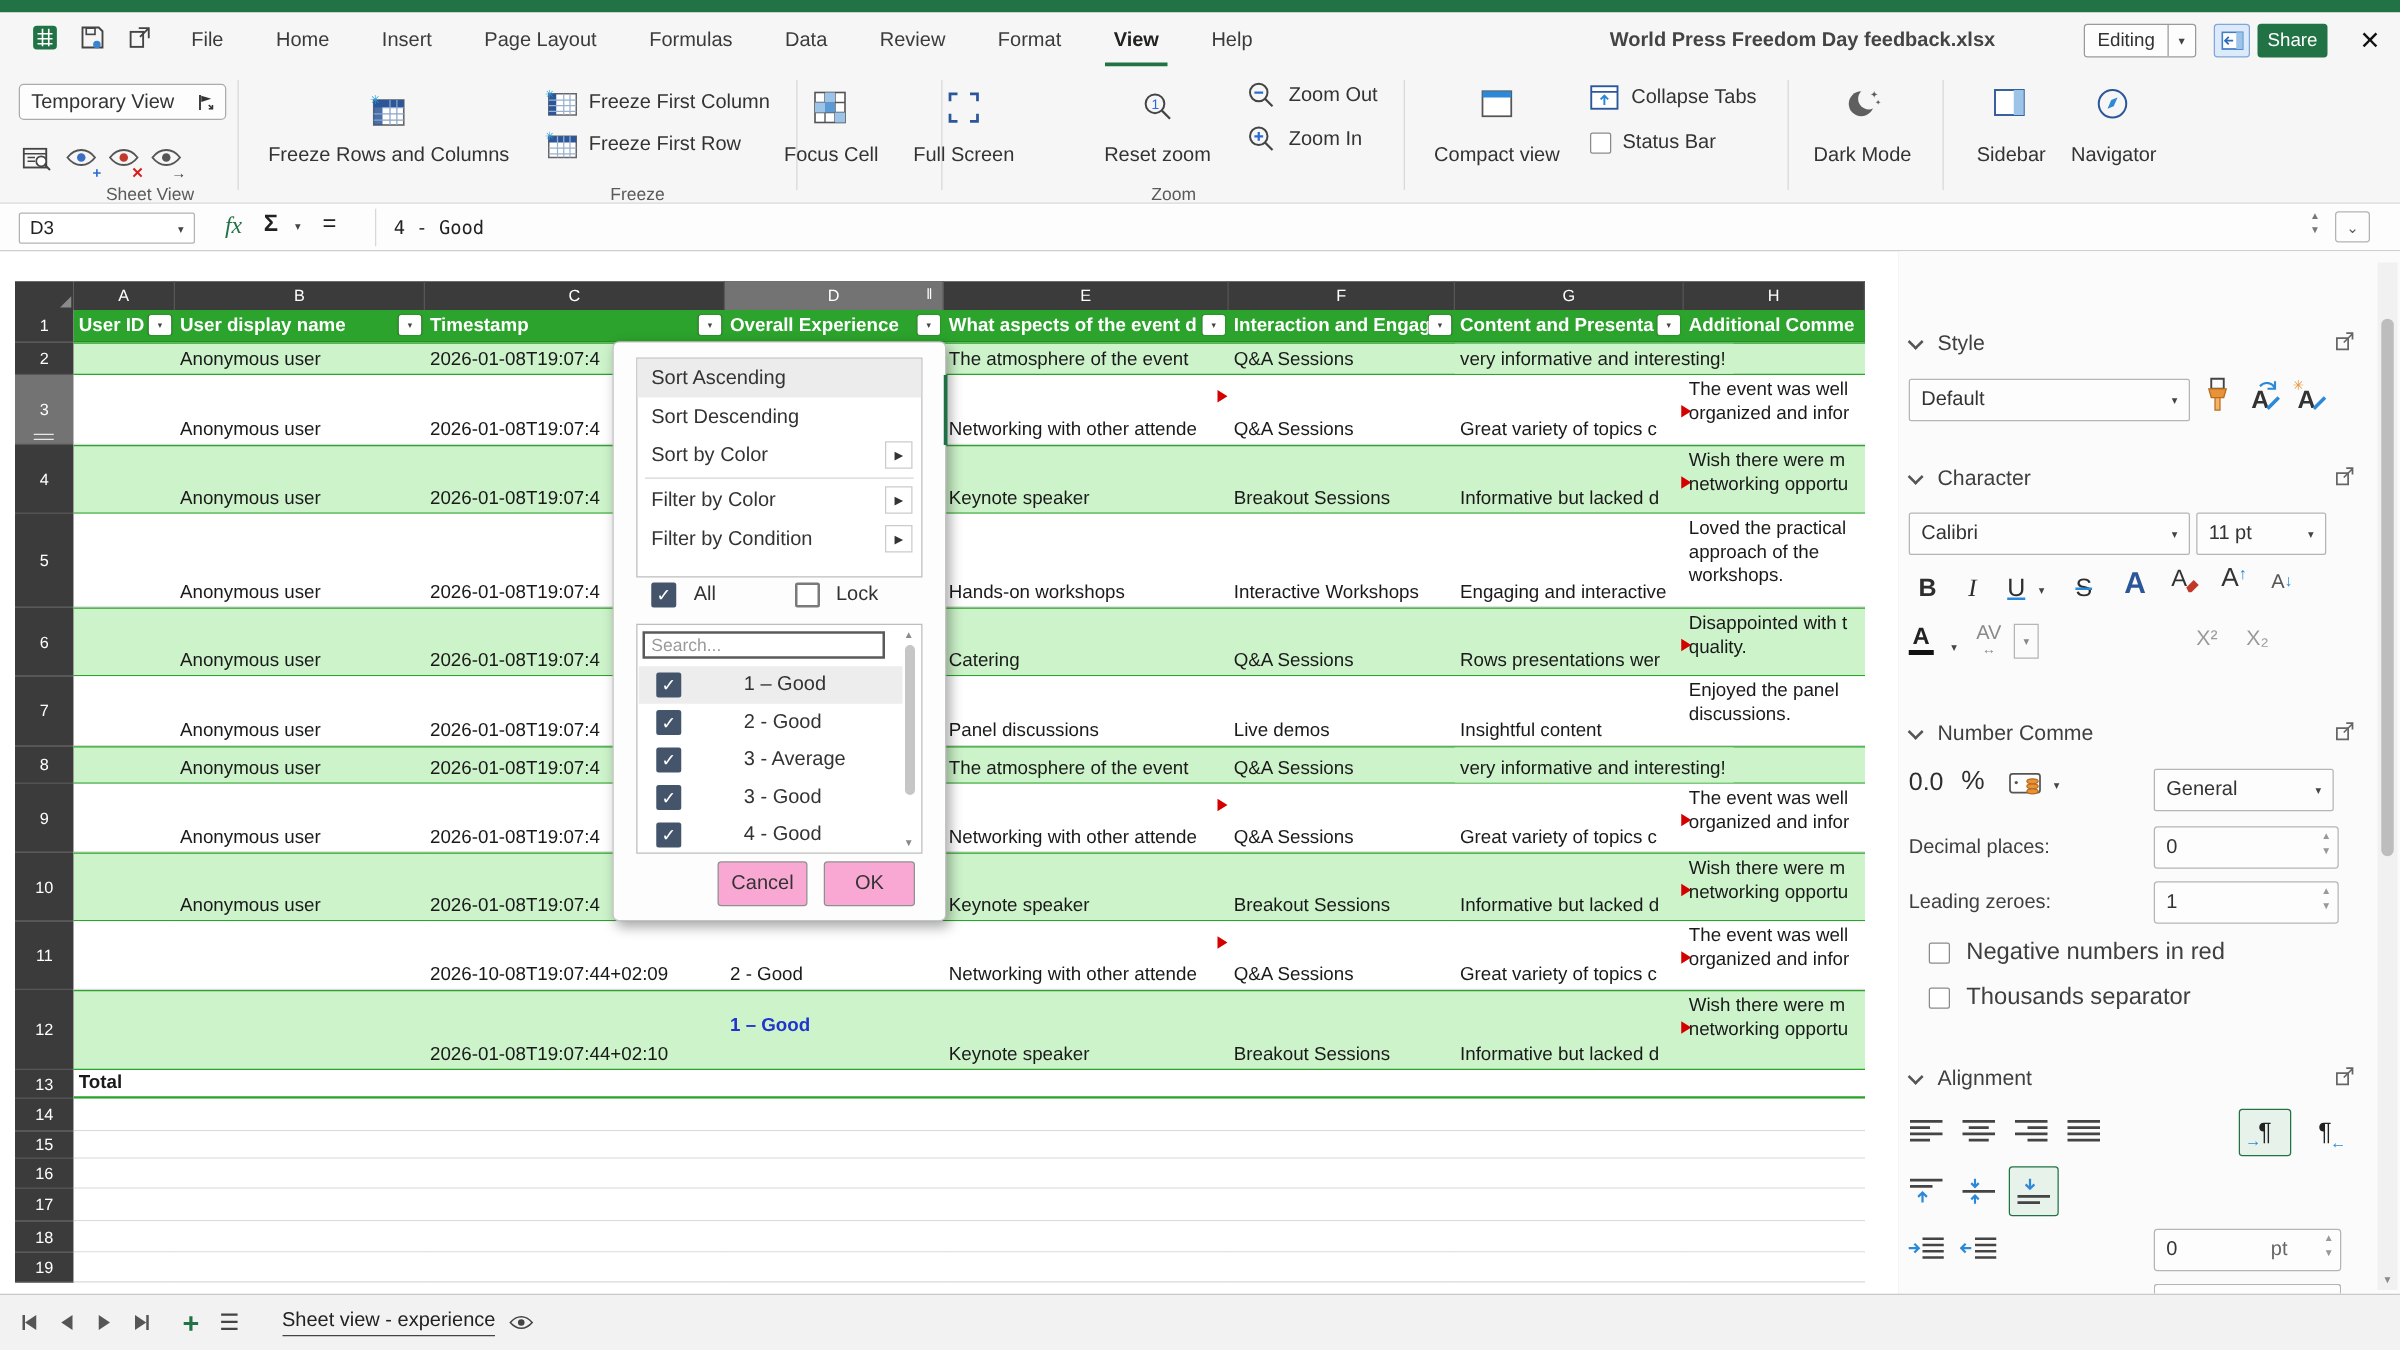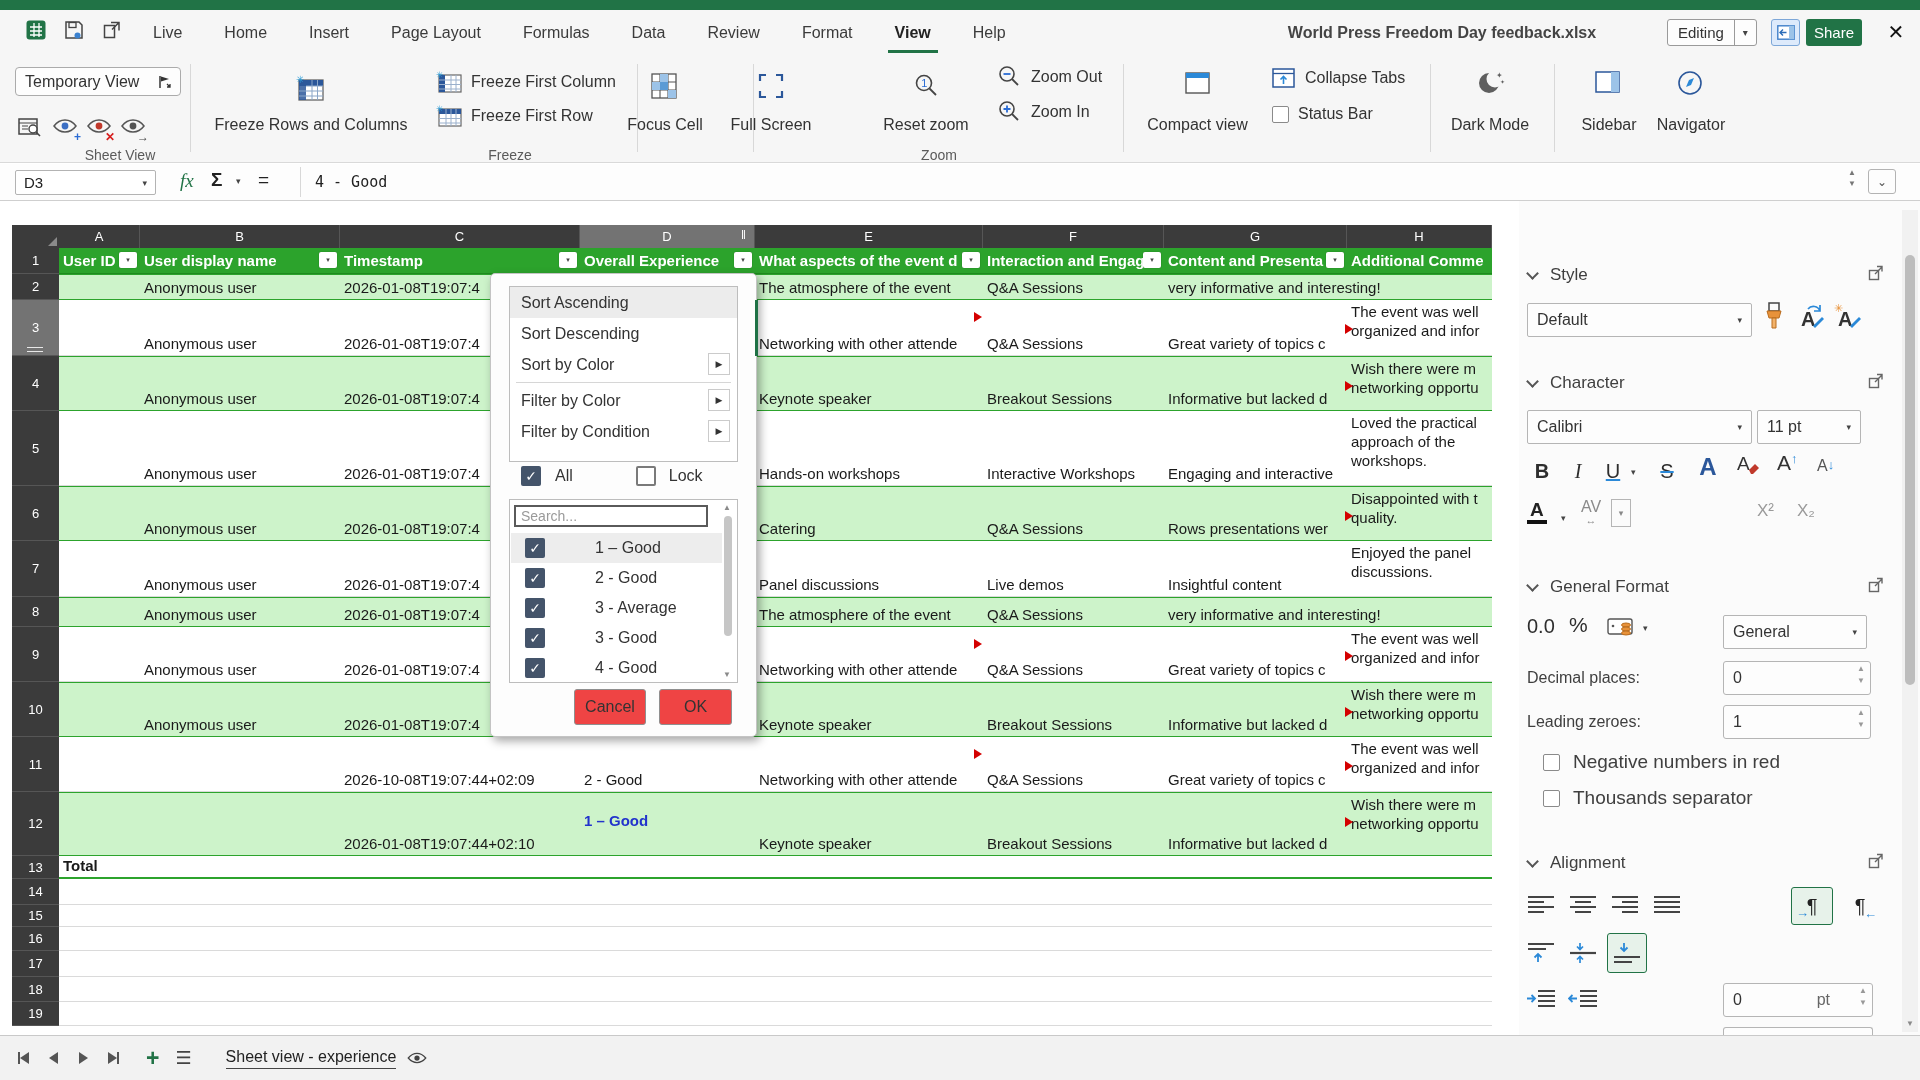--- a/index.html
+++ b/index.html
@@ -92,21 +92,21 @@
   .flist{position:absolute;left:18px;top:225px;width:229px;height:184px;background:#fff;border:1px solid #bdbdbd}
   .fsearch{position:absolute;left:4px;top:5px;width:194px;height:22px;border:2px solid #5a5a5a;font-size:14px;padding:0 5px;color:#333;font-family:"Liberation Sans",sans-serif}
   .fsearch::placeholder{color:#9a9a9a}
   .flist-scroll{position:absolute;right:2px;top:2px;width:14px;bottom:2px}
   .flist-scroll .sarr{position:absolute;left:2px;font-size:8px;color:#8a8a8a}
   .flist-scroll .thumb{position:absolute;left:3px;top:14px;width:8px;height:120px;background:#c6c6c6;border-radius:4px}
   .litem{position:absolute;left:1px;width:211px;height:30px;display:flex;align-items:center}
   .litem.hl{background:#ededed}
   .litem .cb{margin-left:14px}
   .litem .ltxt{margin-left:50px}
-  .fbtn{position:absolute;top:415px;height:36px;border:1px solid #8f8f8f;border-radius:3px;background:#ef4444;display:flex;align-items:center;justify-content:center;font-size:16px;color:#333}
+  .fbtn{position:absolute;top:415px;height:36px;border:1px solid #8f8f8f;border-radius:3px;background:#f9a8d4;display:flex;align-items:center;justify-content:center;font-size:16px;color:#333}
 
   
   .panel{position:absolute;left:1519px;top:201px;width:401px;height:834px;background:#fbfbfb}
   .panel-border{position:absolute;left:1519px;top:201px;width:1px;height:834px;background:#cfcfcf}
   .sec-hdr{position:absolute;display:flex;align-items:center;gap:13px;font-size:17px;color:#3f3f3f}
   .chev{width:9px;height:9px;border-left:2px solid #555;border-bottom:2px solid #555;transform:rotate(-45deg);margin-top:-4px}
   .extlink{position:absolute;left:349px;width:16px;height:16px}
   .select{position:absolute;height:29px;border:1px solid #b5b5b5;border-radius:2px;background:#fdfdfd;display:flex;align-items:center;justify-content:space-between;padding:16px 9px;font-size:16px;color:#333}
   .select .dd{font-size:9px;color:#444}
   .spin{position:absolute;height:34px;border:1px solid #b5b5b5;border-radius:3px;background:#fdfdfd;display:flex;align-items:center;padding:0 9px;font-size:16px;color:#333}
@@ -156,21 +156,21 @@
           </svg>
       </span>
       <span class="icbtn">
         <svg width="18" height="18" viewBox="0 0 18 18">
             <rect x="1.5" y="4.5" width="10" height="12" fill="none" stroke="#444" stroke-width="1.5"></rect>
             <path d="M8 1.5h8v8M16 1.5 9 8.5" stroke="#444" stroke-width="1.5" fill="none"></path>
           </svg>
       </span>
     </div>
     <div id="menu-tabs">
-        <div class="tab">Live</div>
+        <div class="tab">File</div>
         <div class="tab">Home</div>
         <div class="tab">Insert</div>
         <div class="tab">Page Layout</div>
         <div class="tab">Formulas</div>
         <div class="tab">Data</div>
         <div class="tab">Review</div>
         <div class="tab">Format</div>
         <div class="tab active">View</div>
         <div class="tab">Help</div>
       </div>
@@ -718,21 +718,21 @@
     <div class="abs" style="left:62px;top:298px;color:#8a8a8a;display:flex;flex-direction:column;align-items:center;line-height:1">
       <span style="font-size:16px">AV</span>
       <span style="font-size:11px">↔</span>
     </div>
     <div class="abs" style="left:92px;top:298px;width:20px;height:28px;border:1px solid #b5b5b5;display:flex;align-items:center;justify-content:center;font-size:9px;color:#888">▾</div>
     <div class="abs gray" style="left:238px;top:300px;font-size:17px">X²</div>
     <div class="abs gray" style="left:278px;top:300px;font-size:17px">X₂</div>
 
     <div class="sec-hdr" style="left:9px;top:376px">
       <span class="chev"></span>
-      <span>General Format</span>
+      <span>Number Comme</span>
     </div>
     <svg class="extlink" style="top:376px" viewBox="0 0 16 16">
         <rect x="1.5" y="5.5" width="9" height="9" fill="none" stroke="#666" stroke-width="1.4"></rect>
         <path d="M7 9l7-7M9 1.5h5v5" fill="none" stroke="#666" stroke-width="1.4"></path>
       </svg>
     <div class="abs" style="left:8px;top:414px;font-size:20px;color:#2e2e2e">0.0</div>
     <div class="abs" style="left:50px;top:412px;font-size:21px;color:#2e2e2e">%</div>
     <div class="abs" style="left:88px;top:416px">
       <svg width="30" height="20" viewBox="0 0 30 20">
           <rect x="1" y="2" width="24" height="15" rx="2" fill="#fff" stroke="#555" stroke-width="1.4"></rect>

